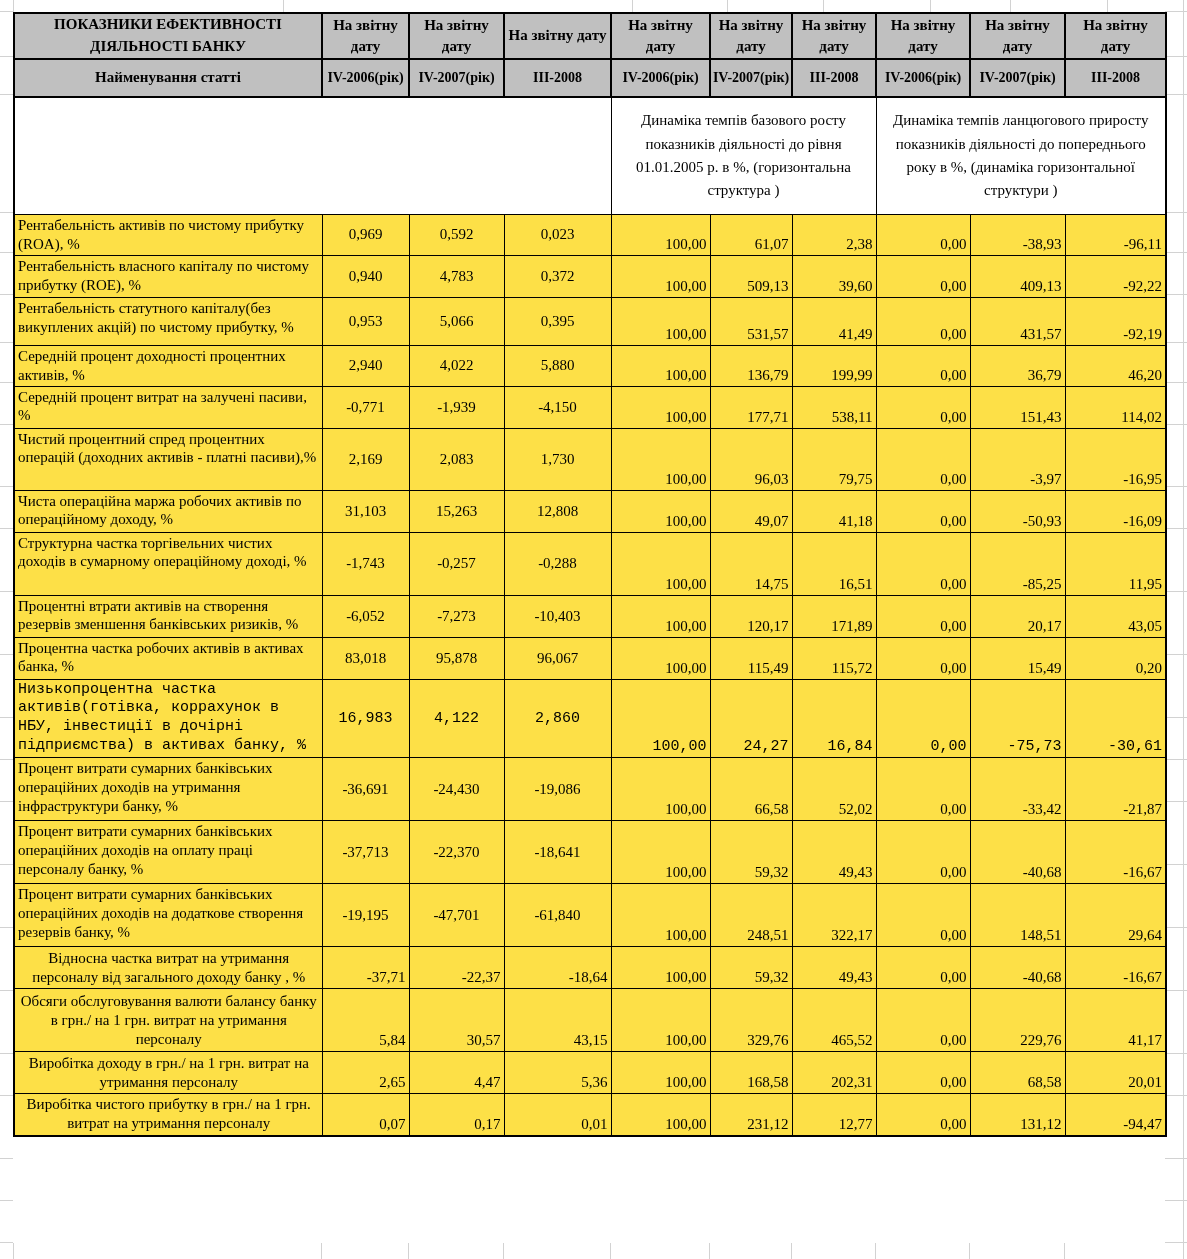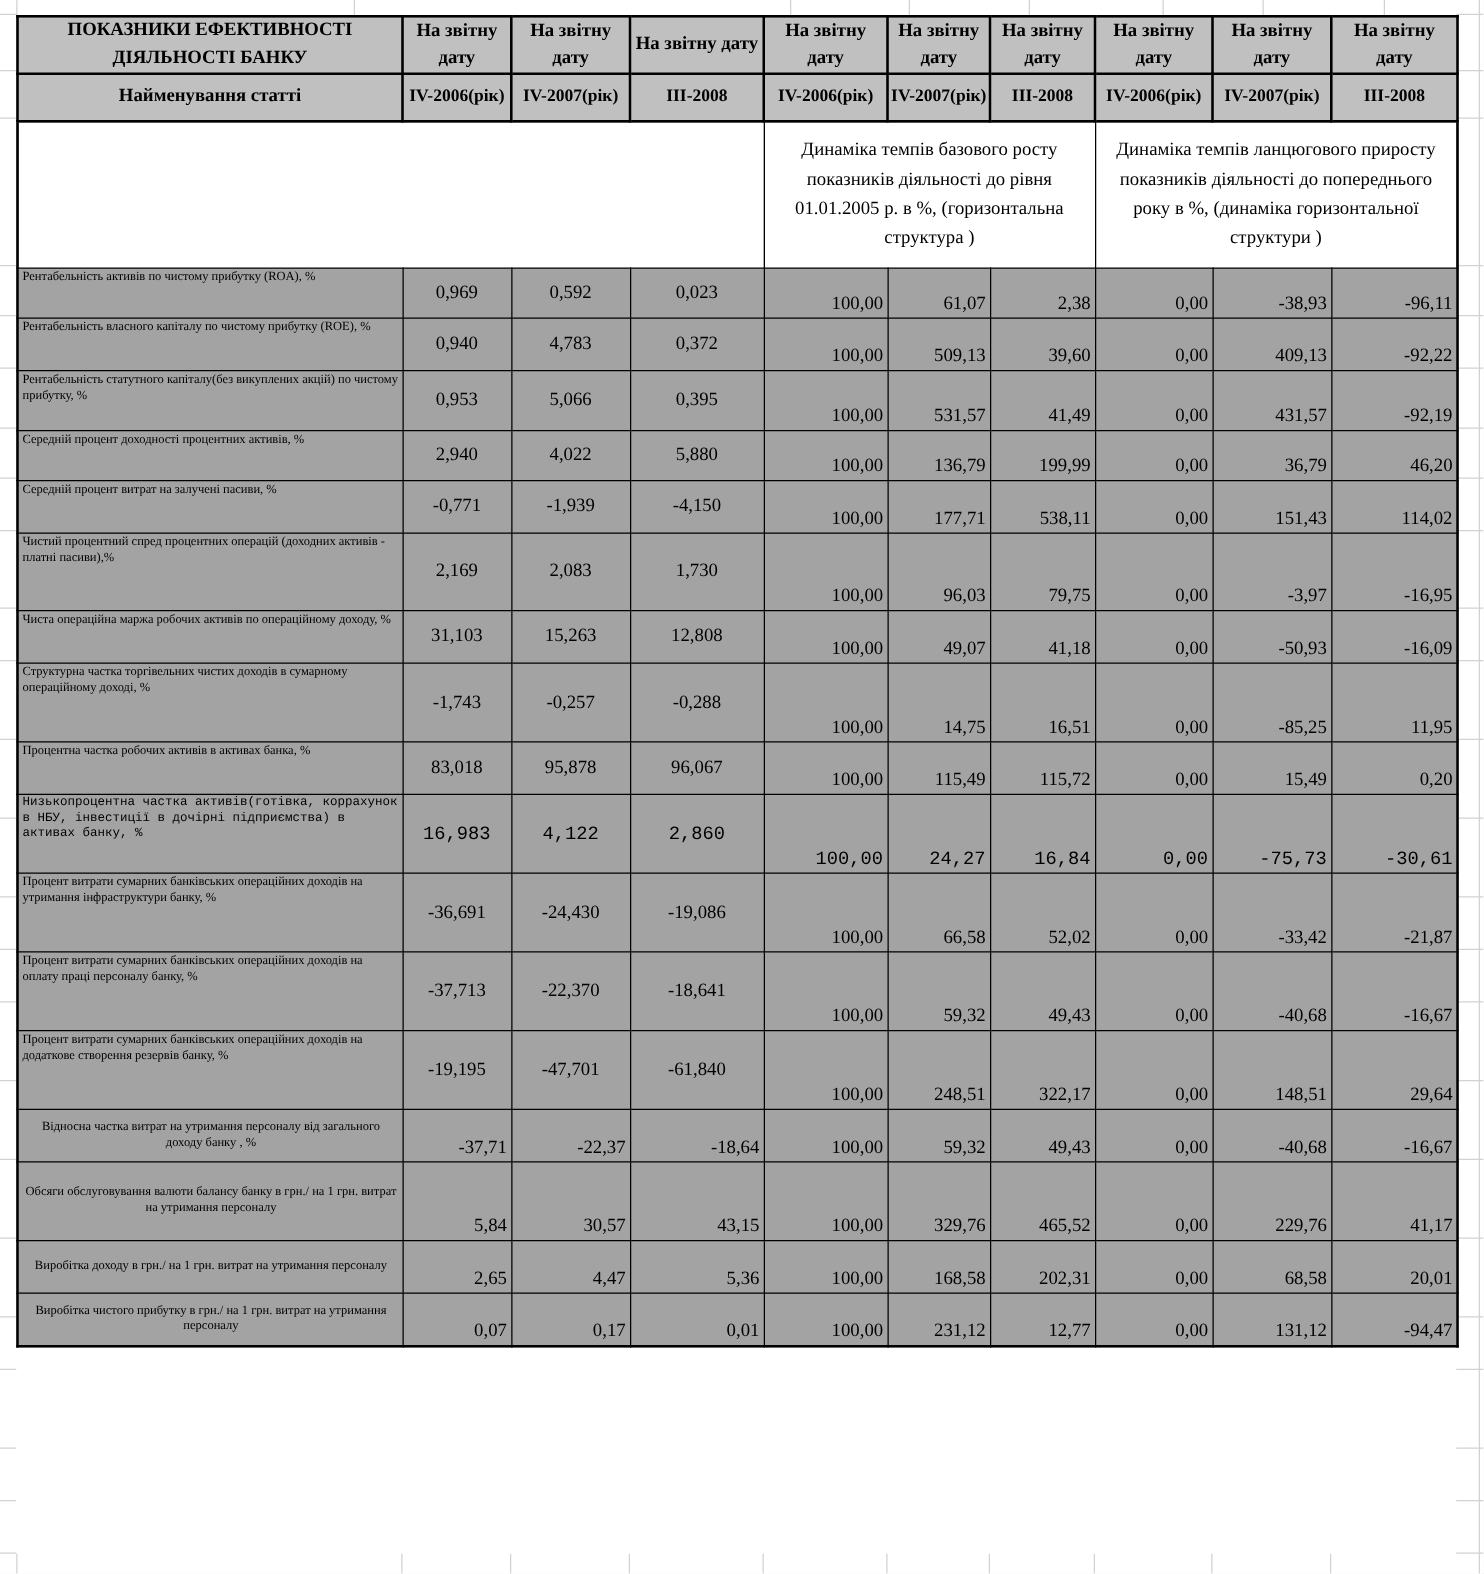--- a/index.html
+++ b/index.html
@@ -1,33 +1,33 @@
 <!DOCTYPE html>
 <html><head>
 <meta charset="utf-8">
 <style>
   html,body{margin:0;padding:0;background:#fff;}
   #screen{position:relative;width:1187px;height:1259px;background:#fff;overflow:hidden;
           font-family:"Liberation Serif", serif;color:#000;}
   .gridline{position:absolute;background:#d2d2d2;z-index:1;}
   table.tbl{position:absolute;left:13px;top:12px;width:1152px;z-index:2;
-            border-collapse:collapse;table-layout:fixed;background:#a3a3a3;
+            border-collapse:collapse;table-layout:fixed;background:#fde047;
             border:2px solid #000;}
   table.tbl td{border:1px solid #000;overflow:hidden;}
   tr.hdr td{background:#c0c0c0;border:2px solid #000;font-weight:bold;
             text-align:center;vertical-align:middle;padding:0 1px;}
   td.htitle{font-size:15px;line-height:1.45;}
   td.hdate{font-size:15px;line-height:1.4;}
   td.hname{font-size:15px;}
   td.hperiod{font-size:14px;line-height:1.25;}
   td.note-empty{border:2px solid #000;border-bottom:1px solid #000;background:#fff;}
   td.note{border:2px solid #000;border-bottom:1px solid #000;background:#fff;
           text-align:center;vertical-align:middle;font-size:15px;line-height:1.55;
           padding:0 12px;font-weight:normal;}
-  td.name{text-align:left;vertical-align:top;font-size:10px;line-height:1.26;
+  td.name{text-align:left;vertical-align:top;font-size:15px;line-height:1.26;
           padding:1px 2px 1px 3px;}
   td.name.center{text-align:center;vertical-align:middle;}
   td.val{font-size:15px;}
   td.vc{text-align:center;vertical-align:middle;padding:0 2px;}
   td.vbr{text-align:right;vertical-align:bottom;padding:0 3px 2px 0;}
   td.gsep{border-left:2px solid #000;}
 </style>
 </head>
 <body>
 
@@ -164,20 +164,32 @@
           <td class="name">Структурна частка торгівельних чистих доходів в сумарному операційному доході, %</td>
           <td class="val vc">-1,743</td>
           <td class="val vc">-0,257</td>
           <td class="val vc">-0,288</td>
           <td class="val vbr gsep">100,00</td>
           <td class="val vbr">14,75</td>
           <td class="val vbr">16,51</td>
           <td class="val vbr gsep">0,00</td>
           <td class="val vbr">-85,25</td>
           <td class="val vbr">11,95</td>
+        </tr>
+        <tr style="height: 42px;">
+          <td class="name">Процентні втрати активів на створення резервів зменшення банківських ризиків, %</td>
+          <td class="val vc">-6,052</td>
+          <td class="val vc">-7,273</td>
+          <td class="val vc">-10,403</td>
+          <td class="val vbr gsep">100,00</td>
+          <td class="val vbr">120,17</td>
+          <td class="val vbr">171,89</td>
+          <td class="val vbr gsep">0,00</td>
+          <td class="val vbr">20,17</td>
+          <td class="val vbr">43,05</td>
         </tr>
         <tr style="height: 42px;">
           <td class="name">Процентна частка робочих активів в активах банка, %</td>
           <td class="val vc">83,018</td>
           <td class="val vc">95,878</td>
           <td class="val vc">96,067</td>
           <td class="val vbr gsep">100,00</td>
           <td class="val vbr">115,49</td>
           <td class="val vbr">115,72</td>
           <td class="val vbr gsep">0,00</td>

